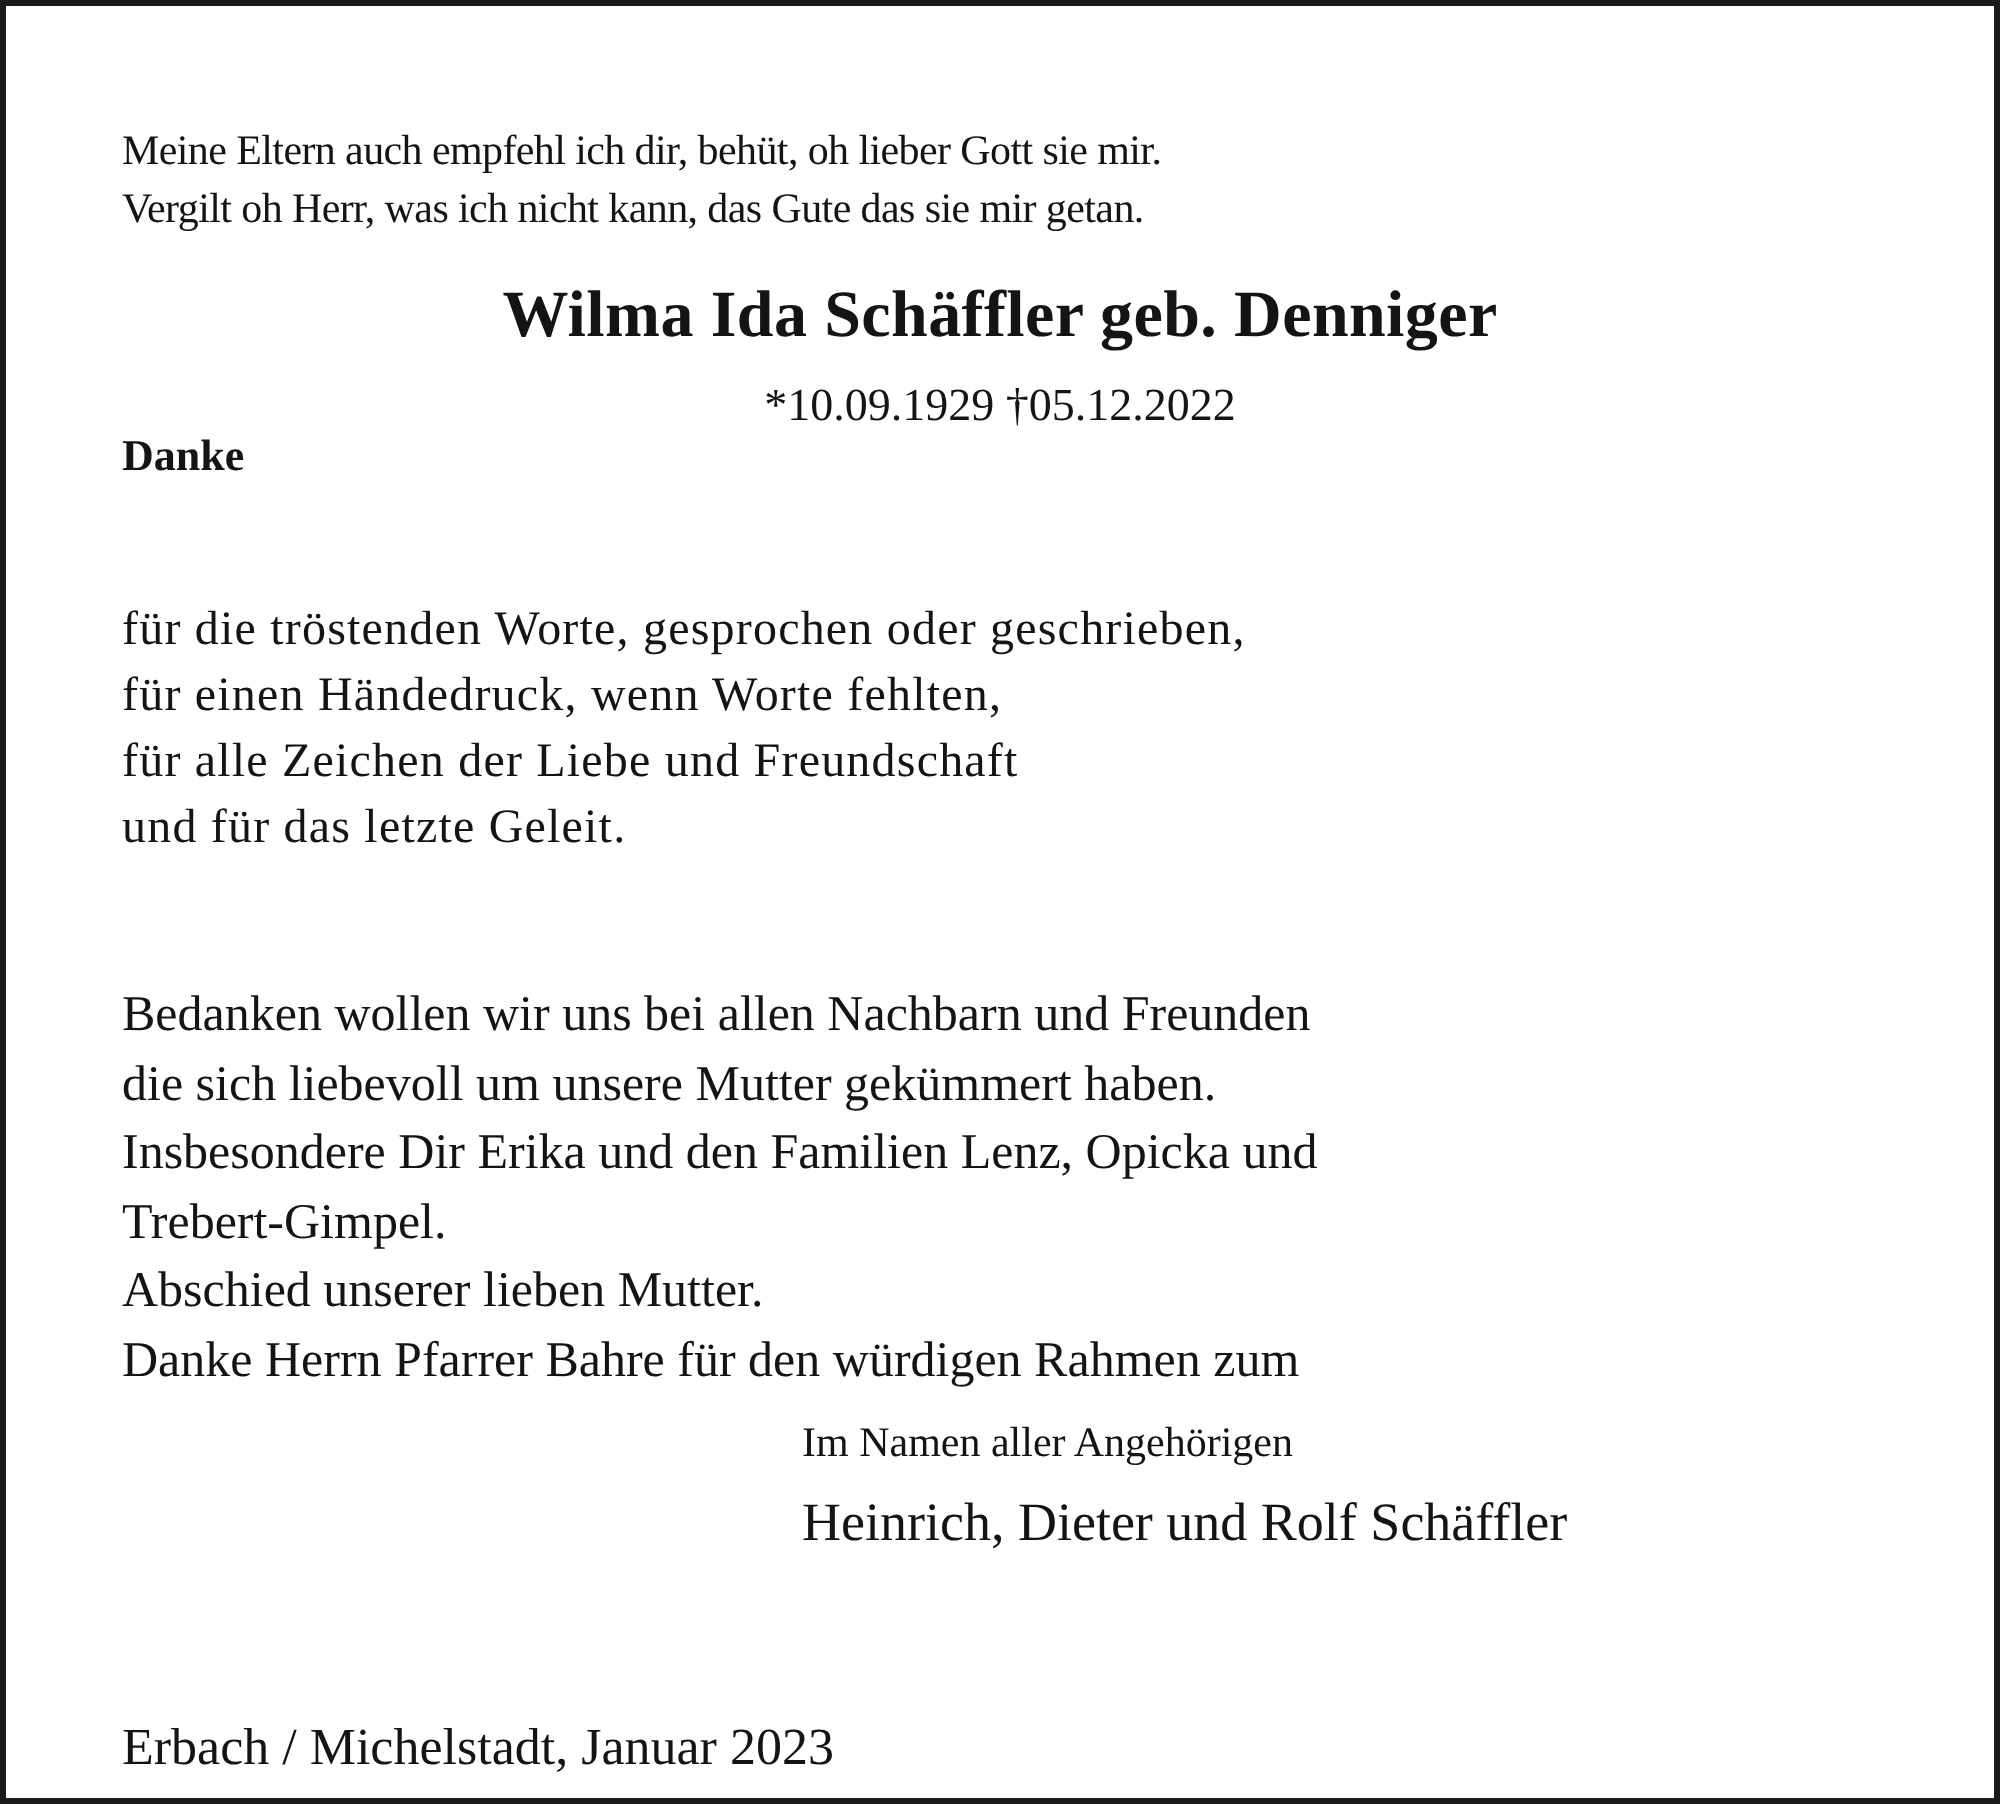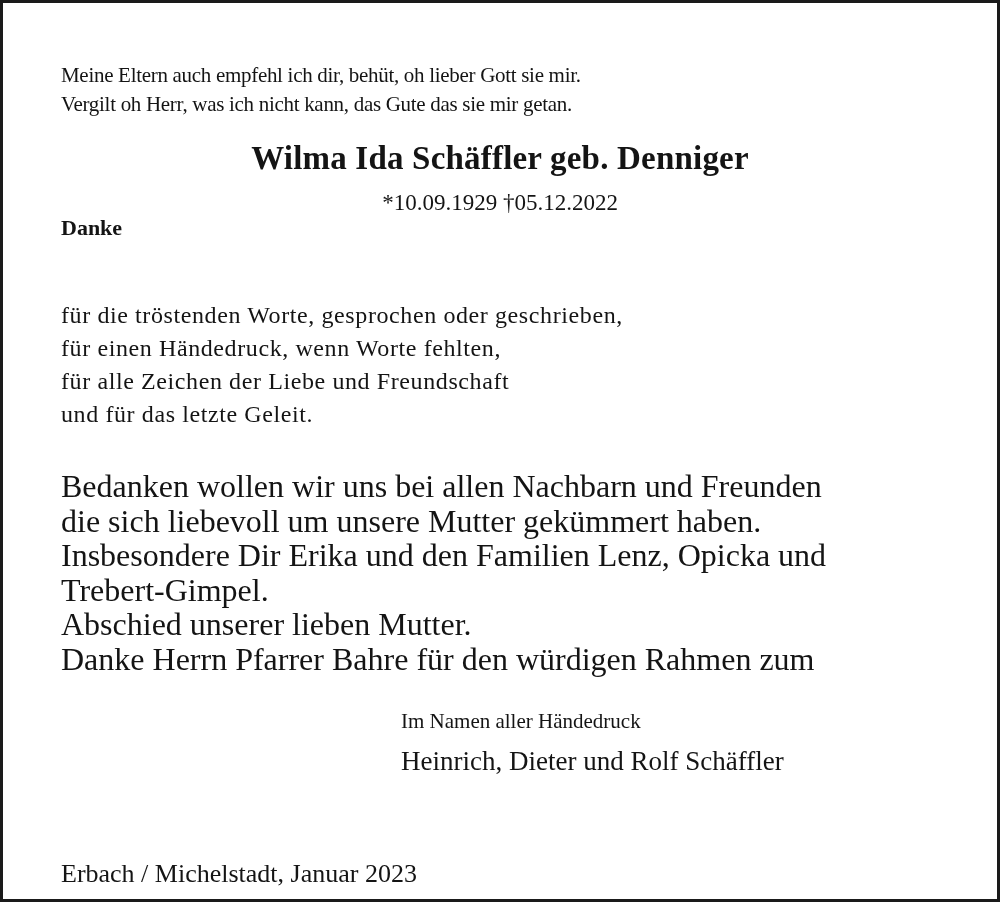--- a/index.html
+++ b/index.html
@@ -44,22 +44,22 @@
     }
     .thanks-list {
       left: 58px; top: 252px;
       font-size: 24px;
       line-height: 33px;
       letter-spacing: 0.6px;
       margin-top: 44px;
     }
     .thanks-list div, .body-para div { display: block; }
     .body-para {
-      left: 58px; top: 466px;
-      font-size: 32px;
+      left: 58px; top: 488px;
+      font-size: 25px;
       line-height: 34.5px;
       letter-spacing: 0px;
     }
     .on-behalf {
       left: 398px; top: 704px;
       font-size: 21px;
       line-height: 28px;
     }
     .signatories {
       left: 398px; top: 740px;
@@ -98,19 +98,19 @@
 
   <div class="abs body-para">
     <div>Bedanken wollen wir uns bei allen Nachbarn und Freunden</div>
     <div>die sich liebevoll um unsere Mutter gekümmert haben.</div>
     <div>Insbesondere Dir Erika und den Familien Lenz, Opicka und</div>
     <div>Trebert-Gimpel.</div>
     <div>Abschied unserer lieben Mutter.</div>
     <div>Danke Herrn Pfarrer Bahre für den würdigen Rahmen zum</div>
   </div>
 
-  <div class="abs on-behalf">Im Namen aller Händedruck</div>
+  <div class="abs on-behalf">Im Namen aller Angehörigen</div>
 
   <div class="abs signatories">Heinrich, Dieter und Rolf Schäffler</div>
 
   <div class="abs place-date">Erbach / Michelstadt, Januar 2023</div>
 
 </div>
 
 </body></html>

